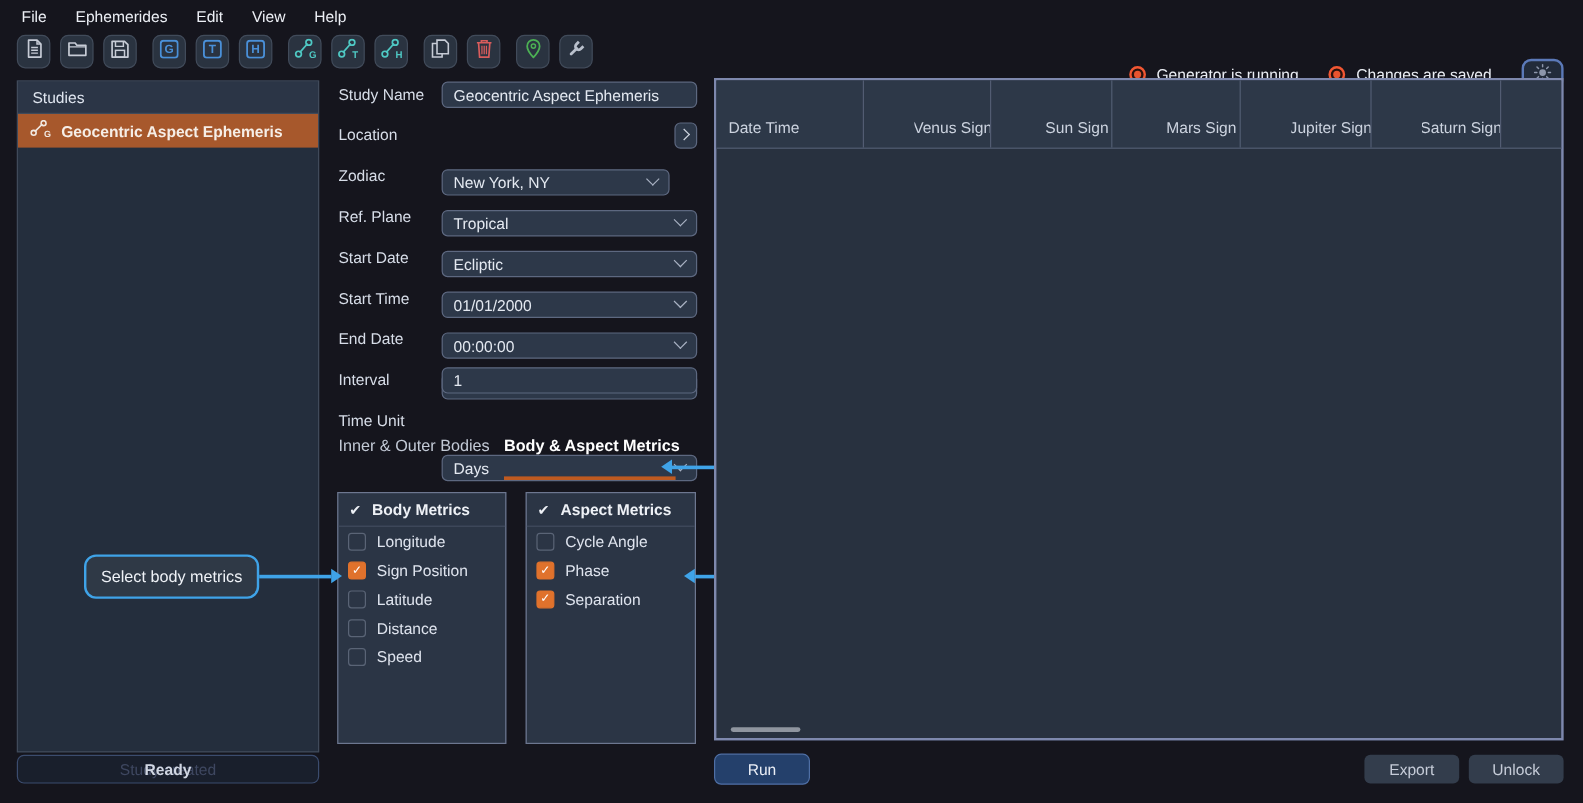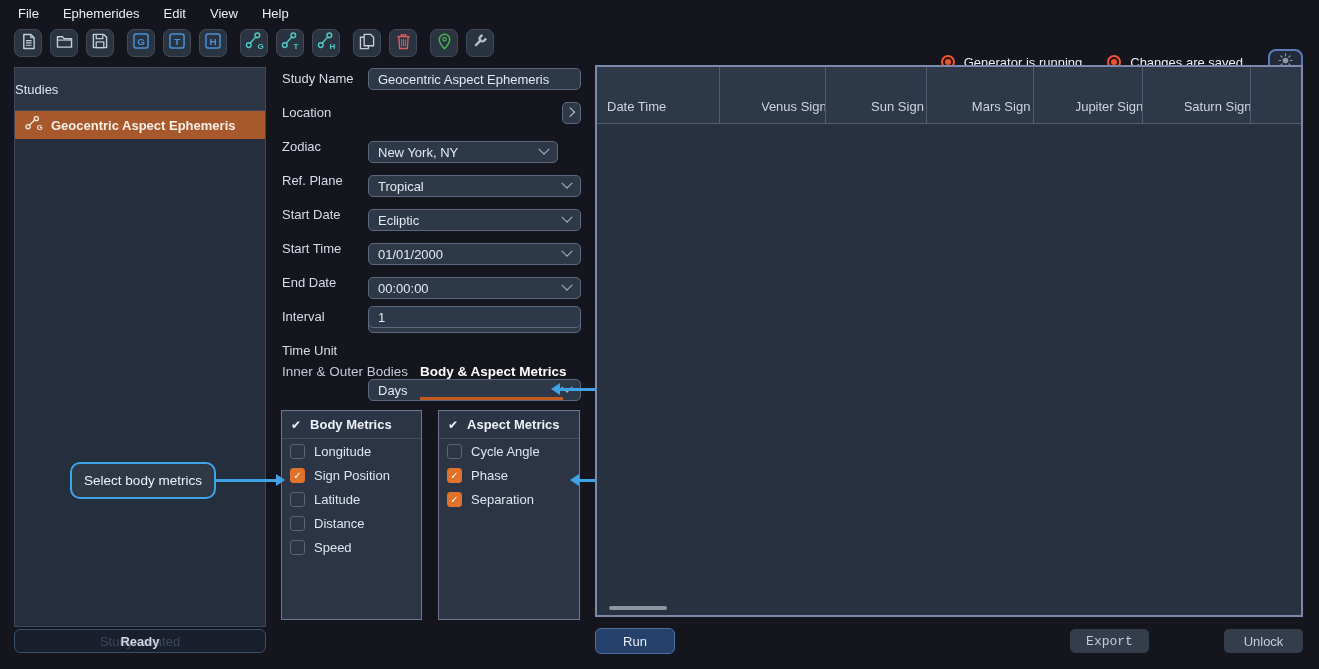--- a/index.html
+++ b/index.html
@@ -27,22 +27,22 @@
   .statuspair { display:flex; align-items:center; gap:9px; }
   .led { width:14px; height:14px; border-radius:50%; border:2px solid #f25733;
     background:#2a120d; position:relative; }
   .led::after { content:""; position:absolute; left:2px; top:2px; width:6px; height:6px;
     border-radius:50%; background:#e8542f; }
   .theme-btn { width:35px; height:26px; border:2px solid #5b79b8; border-radius:8px;
     background:#222b3a; display:flex; align-items:center; justify-content:center; }
   
   .sidebar { position:absolute; left:14px; top:67px; width:252px; height:560px;
     background:#242e3d; border:1px solid #404a5a; }
-  .sidebar-header { height:43px; background:#2b3546; border-bottom:1px solid #404a5a;
-    display:flex; align-items:center; font-size:13px; color:#dfe5ef; }
+  .sidebar-header { height:27px; background:#2b3546; border-bottom:1px solid #404a5a;
+    display:flex; align-items:center; padding-left:12px; font-size:13px; color:#dfe5ef; }
   .study-item { height:28px; background:#a7582c; display:flex; align-items:center;
     gap:8px; padding-left:9px; font-size:13px; font-weight:bold; color:#f6eee7; }
   .side-status { position:absolute; left:14px; top:629px; width:252px; height:24px;
     border:1px solid #3b4c6e; border-radius:6px; background:#191f2c; }
   .side-status span { position:absolute; left:0; right:0; top:0; bottom:0;
     display:flex; align-items:center; justify-content:center; font-size:13px; }
   .side-status .back { color:#3e4burial; color:#3e4760; }
   .side-status .front { color:#d0d6e2; font-weight:bold; }
   
   .flabel { position:absolute; left:282px; width:84px; height:22px; line-height:22px;
@@ -111,21 +111,21 @@
   .c7{flex:1; justify-content:flex-start; padding-left:8px; border-right:none;}
   .hscroll-thumb { position:absolute; left:12px; bottom:5px; width:58px; height:4px;
     background:#8f959f; border-radius:2px; }
   
   .run-btn { position:absolute; left:595px; top:628px; width:80px; height:26px;
     background:#24406b; border:1px solid #4f6fa5; border-radius:6px; color:#eaeef6;
     font-size:13px; display:flex; align-items:center; justify-content:center; }
   .gray-btn { position:absolute; top:629px; width:79px; height:24px; background:#333d4c;
     border-radius:5px; color:#c6ccd8; font-size:13px;
     display:flex; align-items:center; justify-content:center; }
-  .export-btn { left:1070px;font-family:Liberation Mono, monospace; }
+  .export-btn { left:1137px; }
   .unlock-btn { left:1224px; }
 </style>
 </head>
 <body>
 
 <div class="menubar">
   <span>File</span>
   <span>Ephemerides</span>
   <span>Edit</span>
   <span>View</span>

